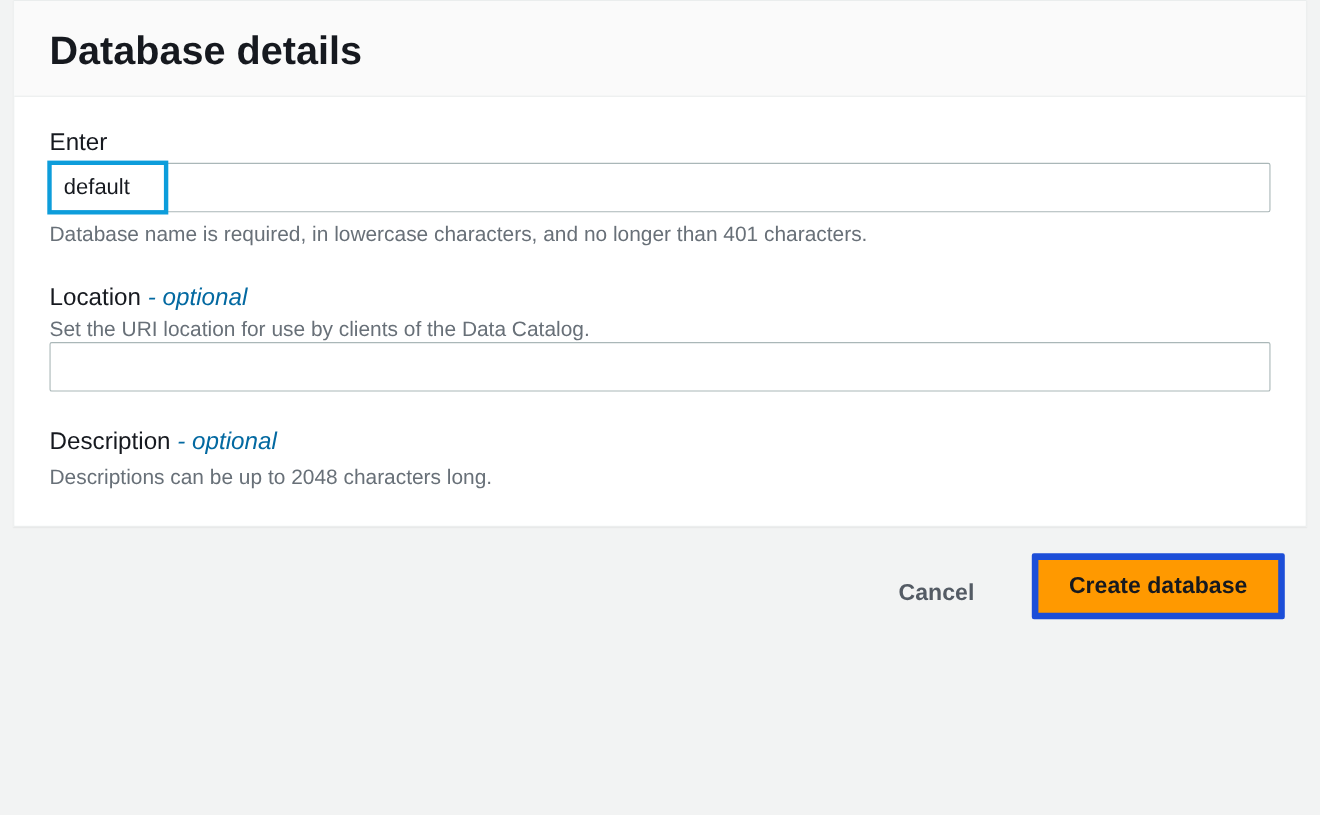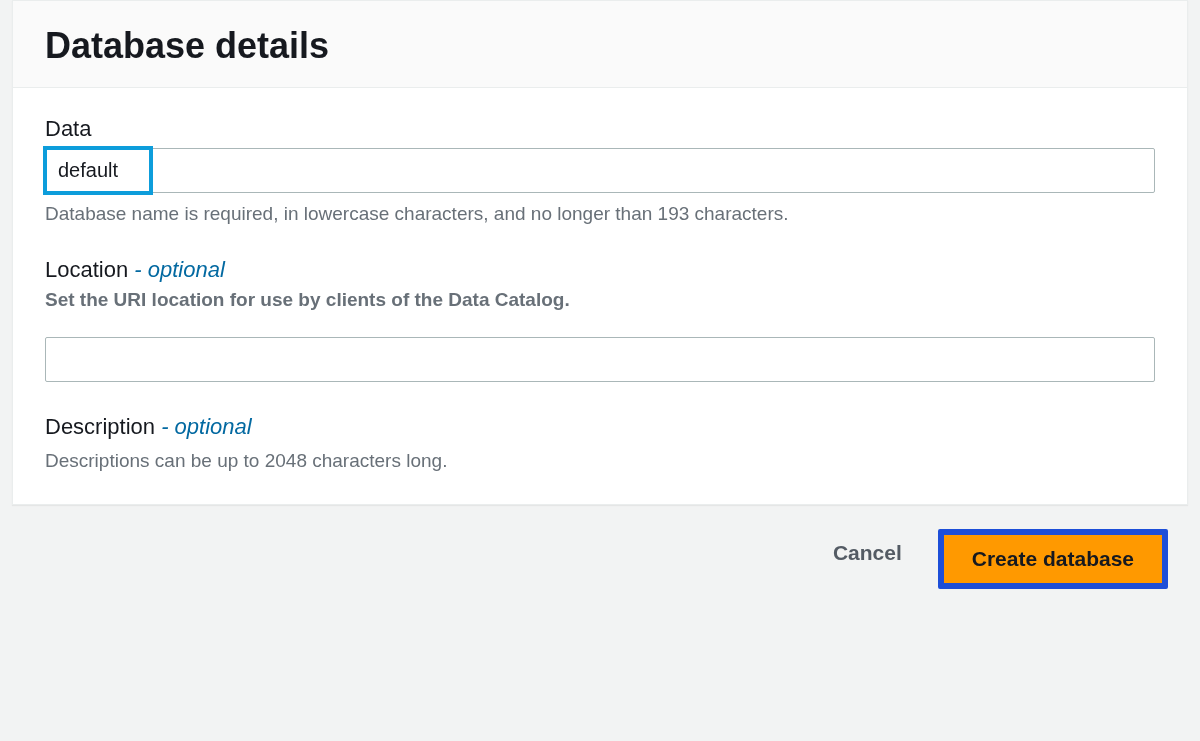--- a/index.html
+++ b/index.html
@@ -46,22 +46,21 @@
     }
     .label-line .optional {
       font-style: italic;
       color: #0369a1;
       font-weight: 400;
       margin-top: 32px;
     }
     .hint-below-label {
       font-size: 19px;
       color: #687078;
-      margin-bottom: 26px;
-      font-weight: bold;
+      margin-bottom: 0;
     }
     .hint {
       font-size: 19px;
       color: #687078;
       margin-top: 10px;
     }
     .input-text {
       width: 100%;
       font-size: 20px;
       padding: 10px 12px;
@@ -95,23 +94,23 @@
       height: 110px;
       resize: both;
     }
     .textarea::placeholder {
       color: #687078;
       font-style: italic;
     }
     .footer-actions {
       display: flex;
       justify-content: flex-end;
-      align-items: flex-start;
+      align-items: flex-end;
       padding: 24px 32px 0 20px;
-      gap: 28px;
+      gap: 44px;
     }
     .btn-cancel {
       background: transparent;
       border: none;
       font-size: 21px;
       font-weight: 700;
       color: #545b64;
       cursor: pointer;
       padding: 12px 8px;
     }
@@ -129,26 +128,26 @@
 </head>
 <body>
 
 <div class="panel">
   <div class="panel-header">
     <h2>Database details</h2>
   </div>
   <div class="panel-body">
 
     <div class="form-group">
-      <div class="label-line">Data</div>
+      <div class="label-line">Enter</div>
       <div class="input-wrap">
         <input type="text" class="input-text" value="default" style="">
         <div class="highlight-box" style="width:110px;"></div>
       </div>
-      <div class="hint">Database name is required, in lowercase characters, and no longer than 193 characters.</div>
+      <div class="hint">Database name is required, in lowercase characters, and no longer than 401 characters.</div>
     </div>
 
     <div class="form-group">
       <div class="label-line">
         <span>Location</span><span class="optional"> - optional</span>
       </div>
       <div class="hint-below-label">Set the URI location for use by clients of the Data Catalog.</div>
       <input type="text" class="input-text" value="" style="">
     </div>
 

